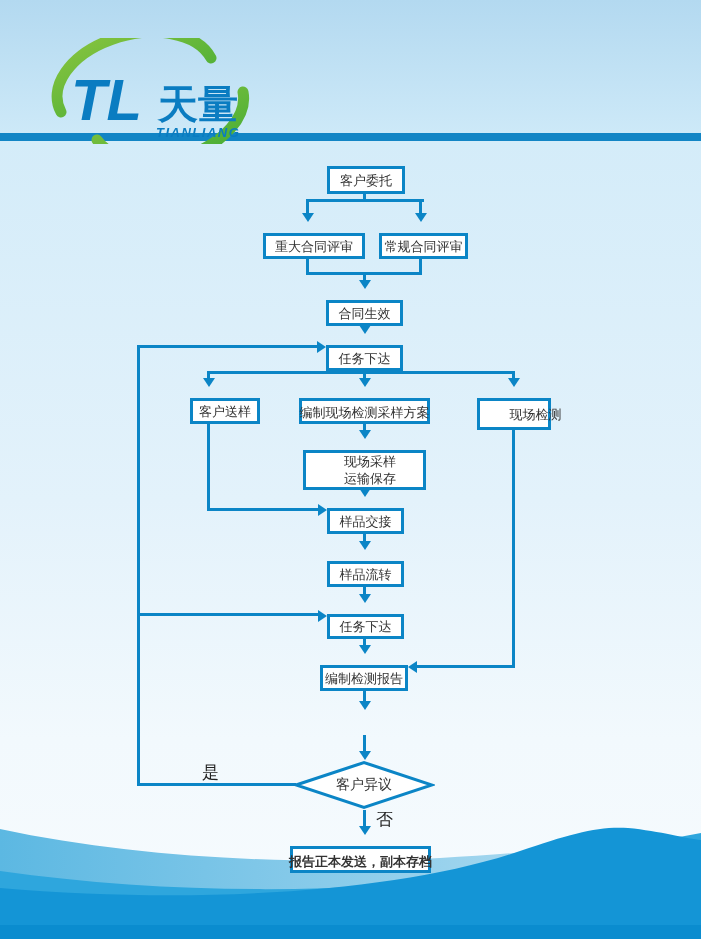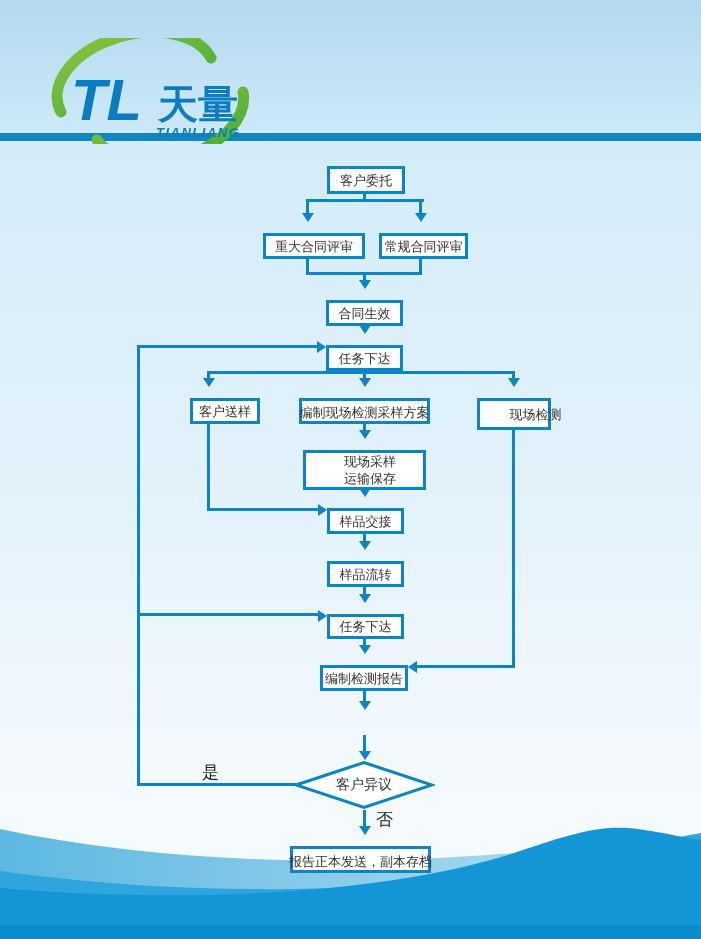--- a/index.html
+++ b/index.html
@@ -172,21 +172,21 @@
 
   <div class="diamond">
     <svg width="142" height="50" viewBox="0 0 142 50">
       <polygon points="3,25 71,2.5 139,25 71,47.5" fill="#ffffff" stroke="#0b85c6" stroke-width="3"></polygon>
     </svg>
     <span>客户异议</span>
   </div>
   <div class="dlabel" style="left:202px;top:761px;">是</div>
   <div class="dlabel" style="left:376px;top:808px;">否</div>
 
-  <div class="fbox small" style="left:290px;top:835px;width:141px;height:27px;z-index:5;">
+  <div class="fbox small" style="left:290px;top:835px;width:141px;height:27px;z-index:5;font-weight:bold;">
     <span>报告正本发送，副本存档</span>
     </div>
 
   <svg class="waves" viewBox="0 0 701 170" preserveAspectRatio="none">
     <defs>
       <linearGradient id="wg" x1="0" y1="0" x2="1" y2="0">
         <stop offset="0" stop-color="#5cb8e2"></stop>
           <stop offset="1" stop-color="#bce1f3"></stop>
       </linearGradient>
     </defs>

